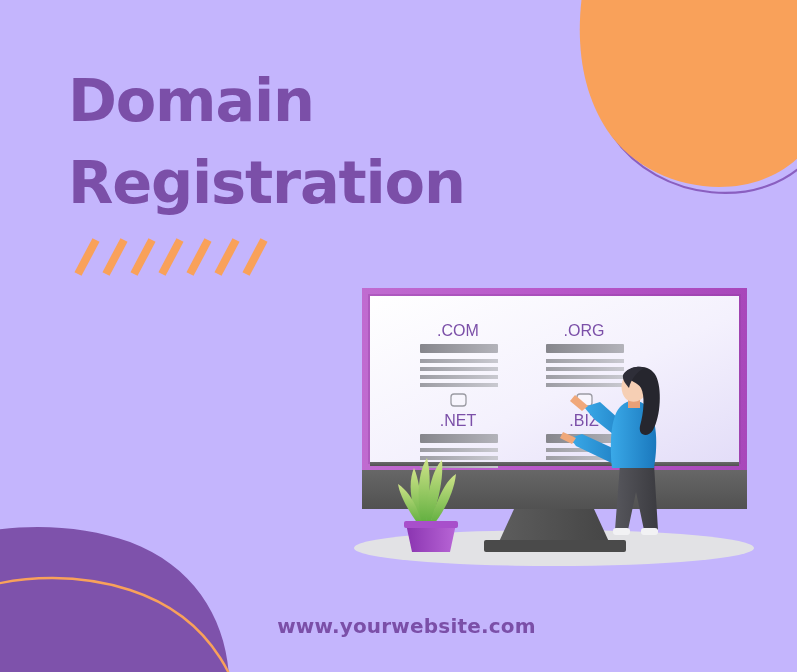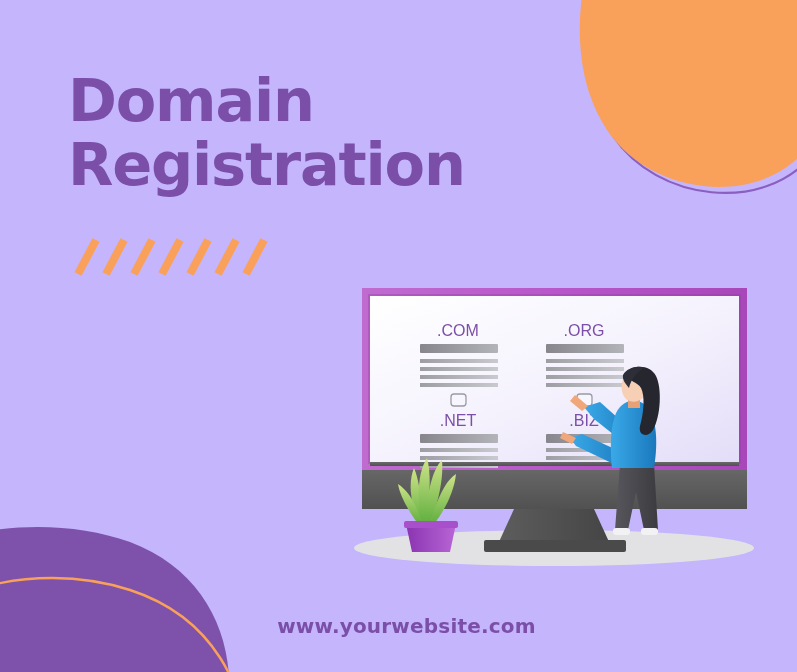--- a/index.html
+++ b/index.html
@@ -29,21 +29,21 @@
   }
   #headline .line{
     font-family:"DejaVu Sans", sans-serif;
     font-weight:700;
     font-size:59px;
     line-height:0.98;
     letter-spacing:-1.2px;
     color:#7b4fa8;
     white-space:nowrap;
   }
-  #headline .line.l2{margin-top:6px;}
+  #headline .line.l2{margin-top:24px;}
   #slashes{
     position:absolute;left:70px;top:236px;
     width:200px;height:42px;
   }
 
   
   #illustration{
     position:absolute;
     left:332px;top:278px;
     width:440px;height:300px;

